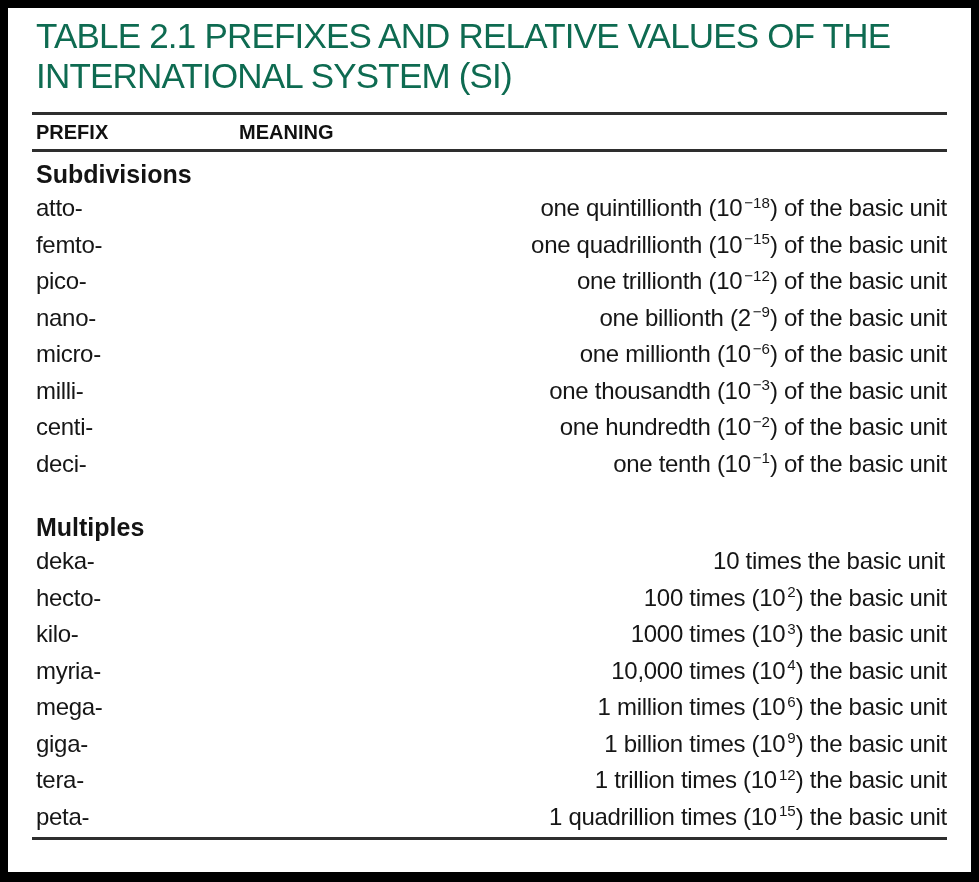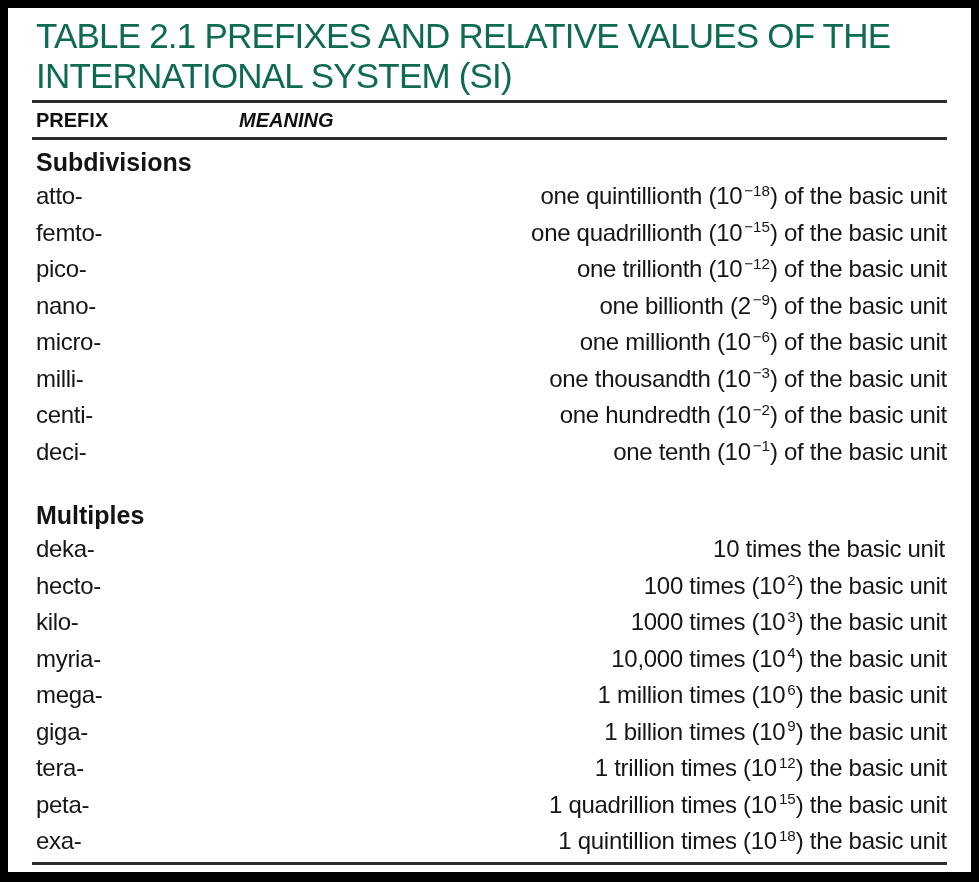--- a/index.html
+++ b/index.html
@@ -19,36 +19,36 @@
   .title {
     margin-top: 8px;
     padding-left: 4px;
     color: #0e6b51;
     font-weight: 400;
     font-size: 35px;
     line-height: 40px;
     letter-spacing: -0.8px;
   }
   .header-row {
-    margin-top: 4px;
+    margin-top: 16px;
     border-top: 3px solid #2e2e2e;
     border-bottom: 3px solid #2e2e2e;
     height: 40px;
     display: flex;
     align-items: center;
     padding-left: 4px;
   }
   .header-row .col-prefix, .header-row .col-meaning {
     font-weight: 700;
     font-size: 20px;
     letter-spacing: 0;
     color: #111111;
   }
   .col-prefix { width: 203px; flex: 0 0 203px; }
-  .col-meaning { flex: 1; font-style: italic; }
+  .col-meaning { flex: 1; }
   .section-heading {
     margin-top: 6px;
     padding-left: 4px;
     font-size: 25px;
     line-height: 32px;
     font-weight: 700;
     color: #141414;
     text-decoration-thickness: 2px;
     text-underline-offset: 4px;
   }
@@ -159,22 +159,18 @@
         <span class="meaning"><span>1 billion times (10</span><sup>9</sup><span>) the basic unit</span></span>
       </div>
       <div class="row">
         <span class="prefix">tera-</span>
         <span class="meaning"><span>1 trillion times (10</span><sup>12</sup><span>) the basic unit</span></span>
       </div>
       <div class="row">
         <span class="prefix">peta-</span>
         <span class="meaning"><span>1 quadrillion times (10</span><sup>15</sup><span>) the basic unit</span></span>
       </div>
-      <div class="row">
-        <span class="prefix">exa-</span>
-        <span class="meaning"><span>1 quintillion times (10</span><sup>18</sup><span>) the basic unit</span></span>
-      </div>
     </div>
   </div>
 
   <div class="bottom-rule"></div>
 
 </div>
 
 </body></html>

